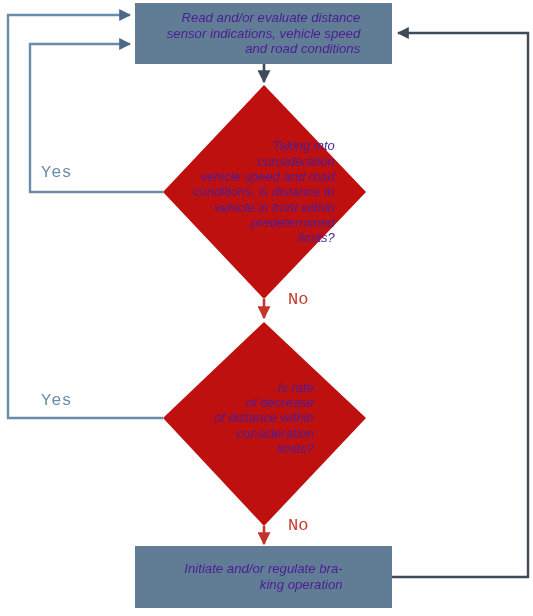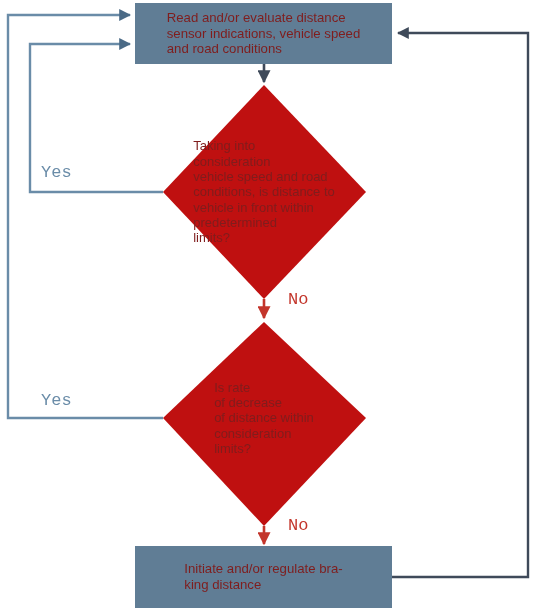--- a/index.html
+++ b/index.html
@@ -23,25 +23,26 @@
     left: 0;
     top: 0;
     width: 533px;
     height: 616px;
   }
   .node-label {
     position: absolute;
     display: flex;
     align-items: center;
     justify-content: center;
-    text-align: left;
-    color: #7f1d1d;
+    text-align: right;
+    color: #4c1d95;
     line-height: 1.18;
     pointer-events: none;
     white-space: pre-line;
+    font-style: italic;
   }
   .proc-label {
     font-size: 13.2px;
   }
   .dec-label {
     font-size: 13px;
   }
   .edge-label {
     position: absolute;
     font-size: 17px;
@@ -128,21 +129,21 @@
 predetermined
 limits?</div>
 
   <div class="node-label dec-label" style="left:176px; top:372px; width:176px; height:92px;">Is rate
 of decrease
 of distance within
 consideration
 limits?</div>
 
   <div class="node-label proc-label" style="left:139px; top:550px; width:249px; height:54px;">Initiate and/or regulate bra-
-king distance</div>
+king operation</div>
 
   <div class="edge-label yes-label" style="left:41px; top:164px;">Yes</div>
 
   <div class="edge-label yes-label" style="left:41px; top:392px;">Yes</div>
 
   <div class="edge-label no-label" style="left:280px; top:291px;">No</div>
 
   <div class="edge-label no-label" style="left:280px; top:517px;">No</div>
 
 </div>

